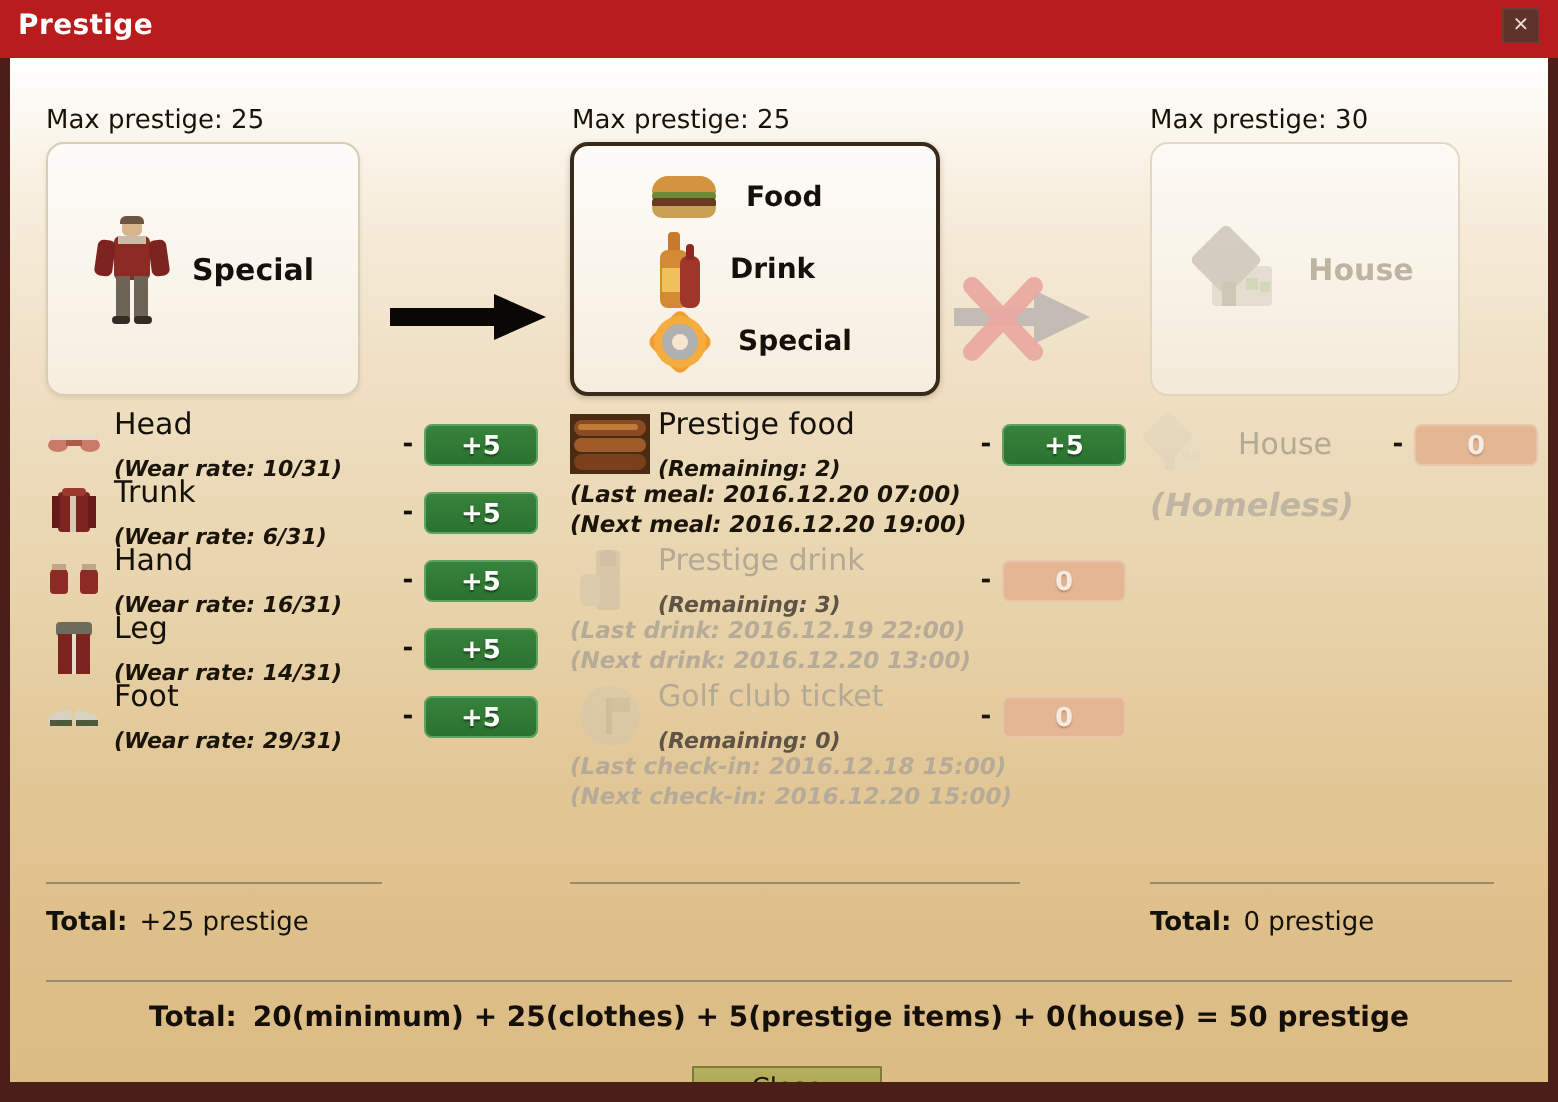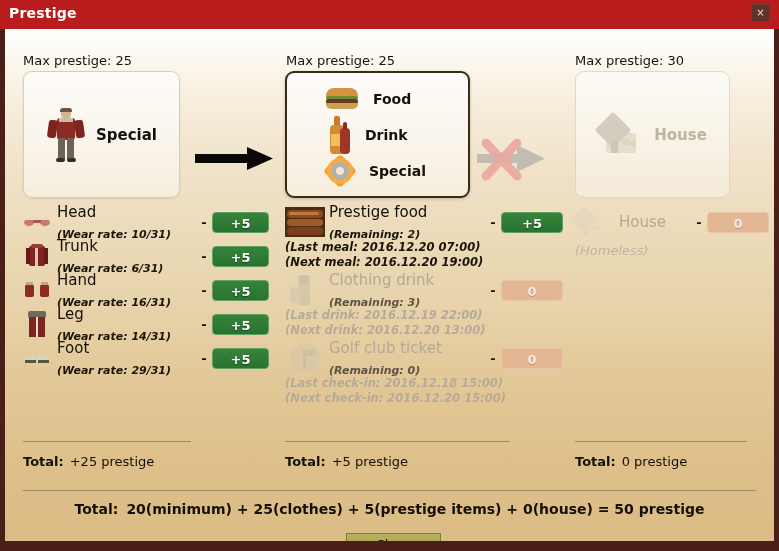--- a/index.html
+++ b/index.html
@@ -197,21 +197,21 @@
   }
   .timestamps div {
     font-size: 11.5px; font-style: italic; font-weight: bold;
     color: #1a1409;
     font-family: "DejaVu Sans", sans-serif;
     line-height: 15px;
   }
   .timestamps.dim div { color: #b6ab98; }
 
   .homeless {
-    font-size: 13px; font-style: italic; font-weight: normal;
+    font-size: 16px; font-style: italic; font-weight: bold;
     color: #c0b5a2;
     font-family: "DejaVu Sans", sans-serif;
     padding-left: 2px; margin-top: 4px;
   }
 
   
   .col-divider {
     position: absolute; top: 412px; height: 1px;
     background: #9b8a6d;
   }
@@ -570,21 +570,21 @@
 
         <div class="item-row dim-row">
           <span class="item-icon big">
             <span class="spr ico-milk">
                 <i></i>
                 <i></i>
                 <i></i>
               </span>
           </span>
           <span class="item-text">
-            <span class="item-name">Clothing drink</span>
+            <span class="item-name">Prestige drink</span>
             <span class="item-sub">(Remaining: 3)</span>
           </span>
           <span class="dash">-</span>
           <span class="badge faded wide">0</span>
         </div>
         <div class="timestamps dim">
           <div>(Last drink: 2016.12.19 22:00)</div>
           <div>(Next drink: 2016.12.20 13:00)</div>
         </div>
 
@@ -604,23 +604,20 @@
           <span class="badge faded wide">0</span>
         </div>
         <div class="timestamps dim">
           <div>(Last check-in: 2016.12.18 15:00)</div>
           <div>(Next check-in: 2016.12.20 15:00)</div>
         </div>
 
       </div>
 
       <div class="col-divider"></div>
-      <div class="col-total">
-        <b>Total:</b><span class="v">+5 prestige</span>
-      </div>
     </div>
 
     <div class="col" id="col-3">
       <div class="max-prestige">Max prestige: 30</div>
 
       <div class="card" id="card-3">
         <div class="card-center">
           <span class="spr ico-house">
             <i></i>
               <i></i>

